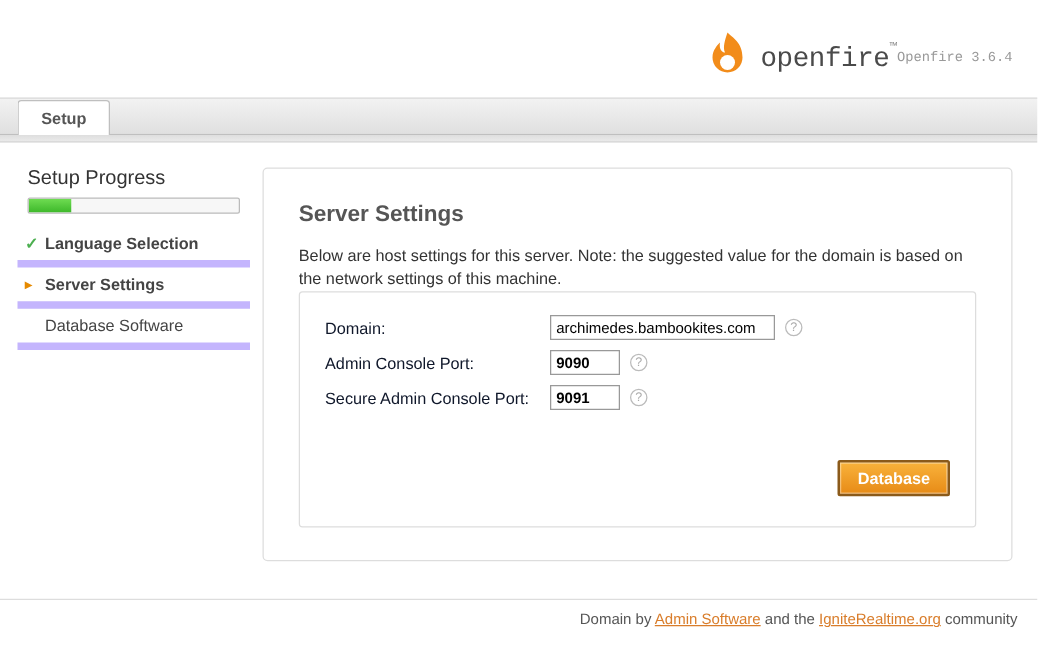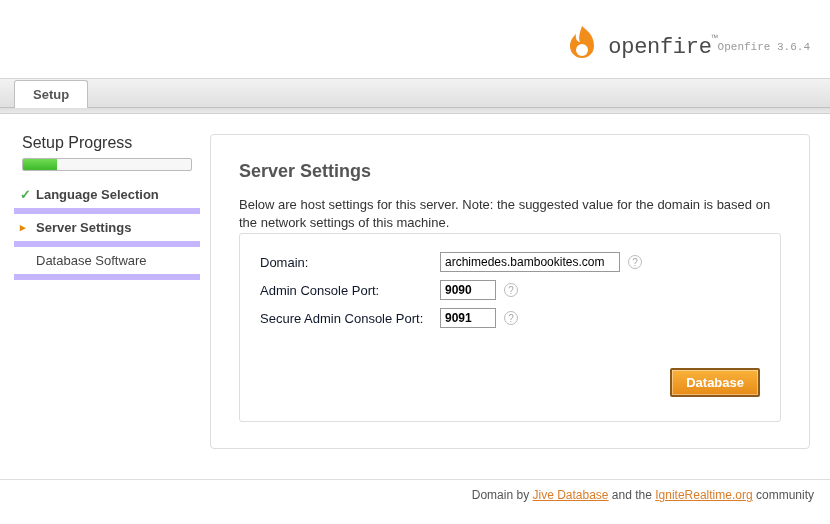--- a/index.html
+++ b/index.html
@@ -107,14 +107,14 @@
 
       <div class="continue-wrap">
         <button class="continue-btn">Database</button>
       </div>
     </div>
   </div>
 
 </div>
 
 <div class="footer">
-  <span>Domain by </span><a href="#">Jive Database</a><span> and the </span><a href="#">IgniteRealtime.org</a><span> community</span>
+  <span>Domain by </span><a href="#">Admin Software</a><span> and the </span><a href="#">IgniteRealtime.org</a><span> community</span>
 </div>
 
 </body></html>

